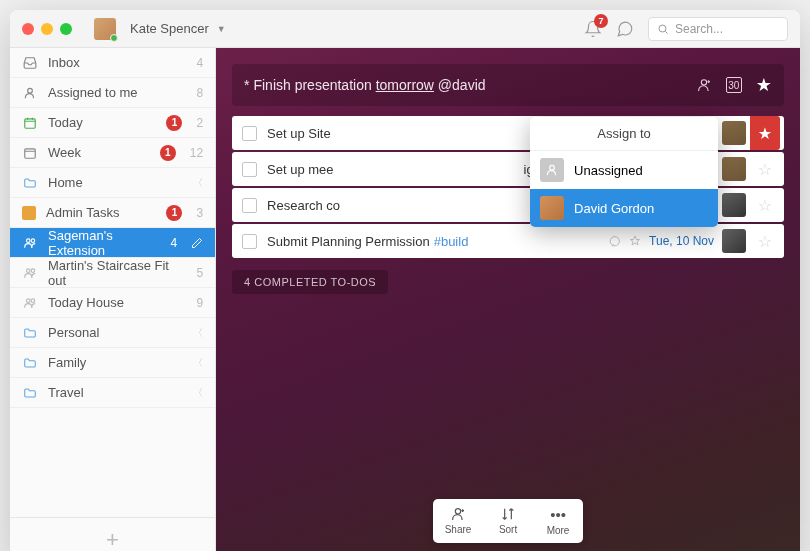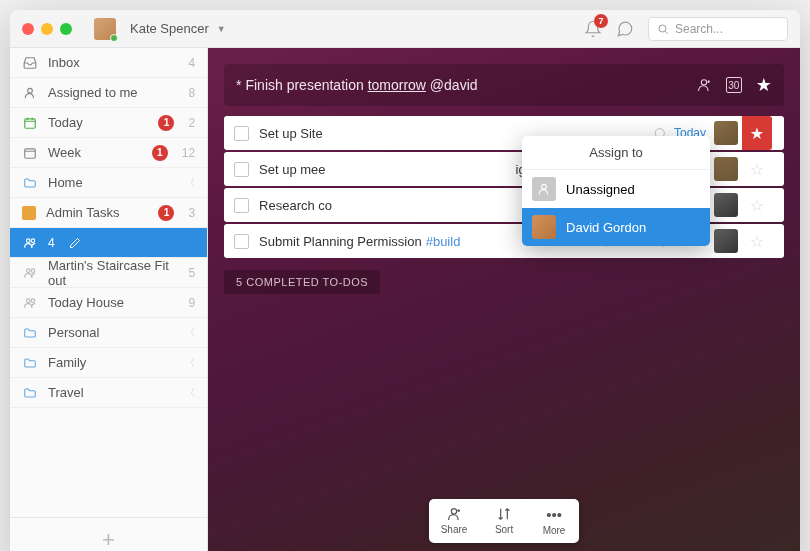--- a/index.html
+++ b/index.html
@@ -109,21 +109,21 @@
   padding:10px 12px;
   display:flex; align-items:center; gap:8px;
   color:#f0e4ec; font-size:14px;
 }
 .task-input-row .underline { text-decoration: underline; }
 .task-input-row .right-icons { margin-left:auto; display:flex; gap:14px; color:#e8d0dc; align-items:center; }
 .star-big { color:#fff; font-size:18px; }
 .task-list { margin:0 16px; }
 .task-row {
   background:#fff; border-radius:3px; margin-bottom:2px;
-  display:flex; align-items:center; padding:0 12px 0 10px;
+  display:flex; align-items:center; padding:0 4px 0 10px;
   height:34px; font-size:13px; color:#333;justify-content:flex-end;
 }
 .task-row .chk {
   width:15px; height:15px; border:1.5px solid #c4c4c4; border-radius:2px;
   margin-right:10px; flex-shrink:0;
 }
 .task-row .txt { flex:1; white-space:nowrap; overflow:hidden; display:flex; gap:4px; }
 .tag { color:#4a90d9; }
 .task-meta { display:flex; align-items:center; gap:8px; padding-right:4px; }
 .bubble-ic { color:#c0c0c0; font-size:12px;}
@@ -153,21 +153,21 @@
   position:absolute; bottom:18px; left:50%; transform:translateX(-50%);
   background:#fff; border-radius:5px;
   display:flex; box-shadow:0 2px 8px rgba(0,0,0,0.2);
 }
 .bb-item {
   width:50px; padding:7px 0; display:flex; flex-direction:column;
   align-items:center; gap:2px; font-size:10px; color:#555;
 }
 .bb-item .ic { font-size:15px; color:#555; }
 .popover {
-  position:absolute; top:88px; left:314px;
+  position:absolute; top:69px; left:314px;
   width:188px; background:#fff; border-radius:5px;
   box-shadow:0 6px 24px rgba(0,0,0,0.3);
   overflow:hidden;
 }
 .popover-title {
   text-align:center; font-size:13px; color:#444;
   padding:9px 0; border-bottom:1px solid #eee;
 }
 .pop-item {
   display:flex; align-items:center; gap:10px;
@@ -291,20 +291,21 @@
       </div>
       <div class="sb-item sub selected">
         <span class="icon">
             <svg width="14" height="14" viewBox="0 0 24 24" fill="none" stroke="#fff" stroke-width="2">
               <circle cx="9" cy="8" r="3"></circle>
               <path d="M3 20v-1a6 6 0 0112 0v1"></path>
               <circle cx="17" cy="8" r="3"></circle>
               <path d="M15 20v-1a6 6 0 016-6"></path>
             </svg>
           </span>
+        <span class="label">Sageman's Extension</span>
         <span class="count">4</span>
         <span class="pencil">
             <svg width="12" height="12" viewBox="0 0 24 24" fill="none" stroke="currentColor" stroke-width="2">
               <path d="M17 3l4 4L7 21H3v-4L17 3z"></path>
             </svg>
           </span>
       </div>
       <div class="sb-item sub">
         <span class="icon">
             <svg width="14" height="14" viewBox="0 0 24 24" fill="none" stroke="#bbb" stroke-width="2">
@@ -451,21 +452,21 @@
                   <path d="M12 2l3 7h6l-5 4 2 7-6-4-6 4 2-7-5-4h6z"></path>
                 </svg>
               </span>
             <span class="date blue">Tue, 10 Nov</span>
             <div class="avatar-xs" style="background:linear-gradient(135deg,#666,#333)"></div>
           </div>
           <div class="star-cell">☆</div>
         </div>
       </div>
 
-      <div class="completed-bar">5 COMPLETED TO-DOS</div>
+      <div class="completed-bar">4 COMPLETED TO-DOS</div>
 
       <div class="popover">
         <div class="popover-title">Assign to</div>
         <div class="pop-item">
           <div class="pop-av">
               <svg width="14" height="14" viewBox="0 0 24 24" fill="none" stroke="#fff" stroke-width="2">
                 <circle cx="12" cy="8" r="4"></circle>
                 <path d="M4 21v-1a7 7 0 0114 0v1"></path>
               </svg>
             </div>

